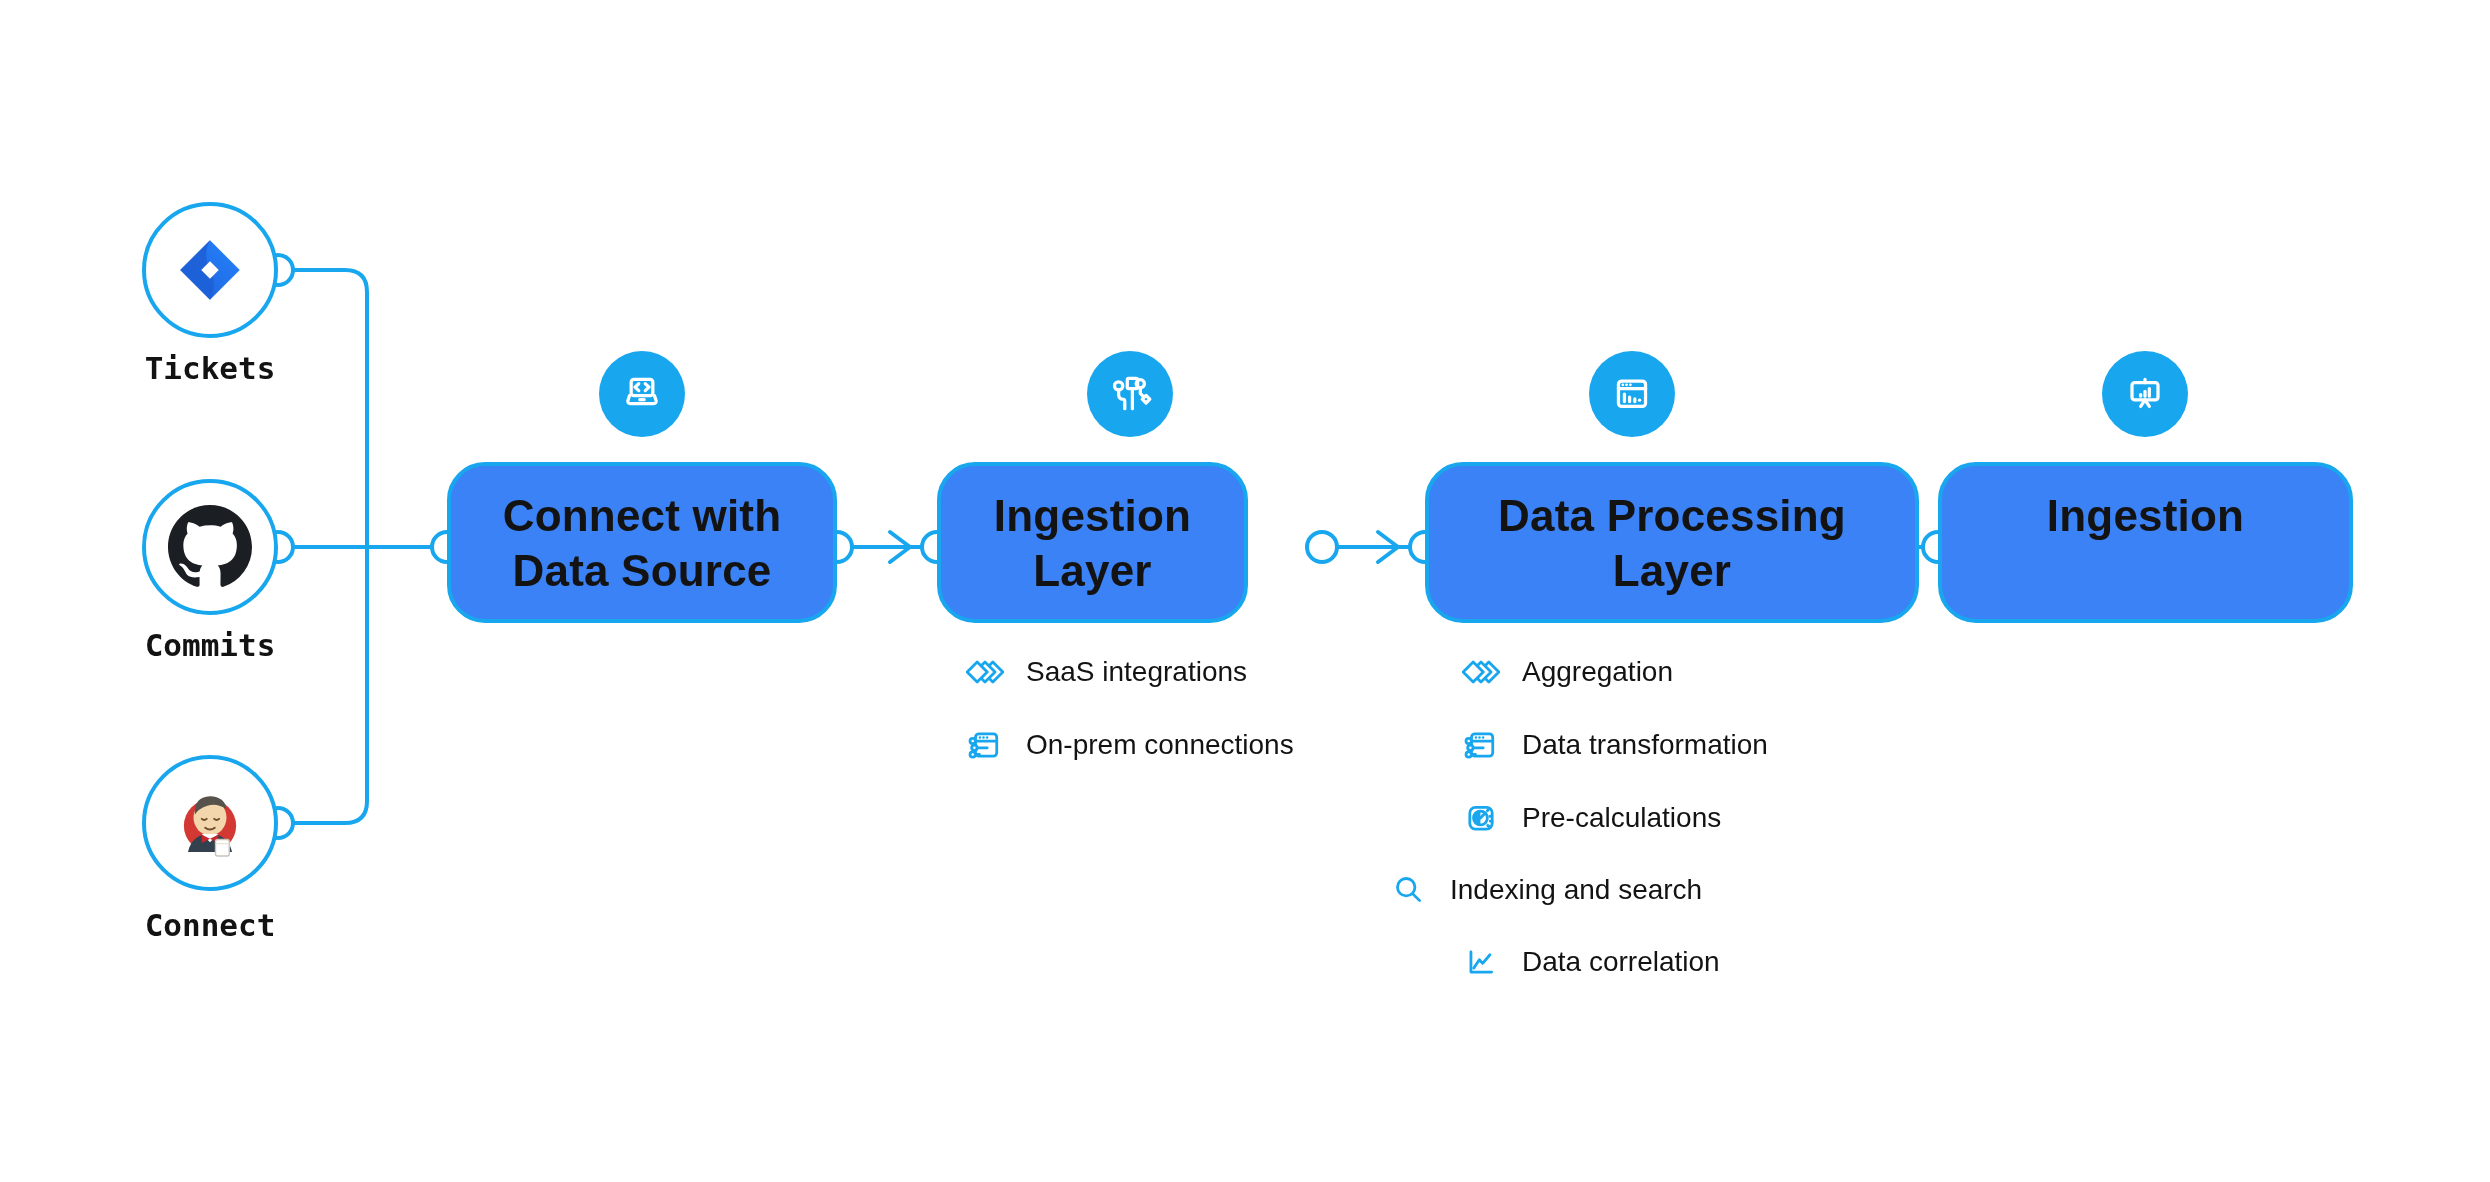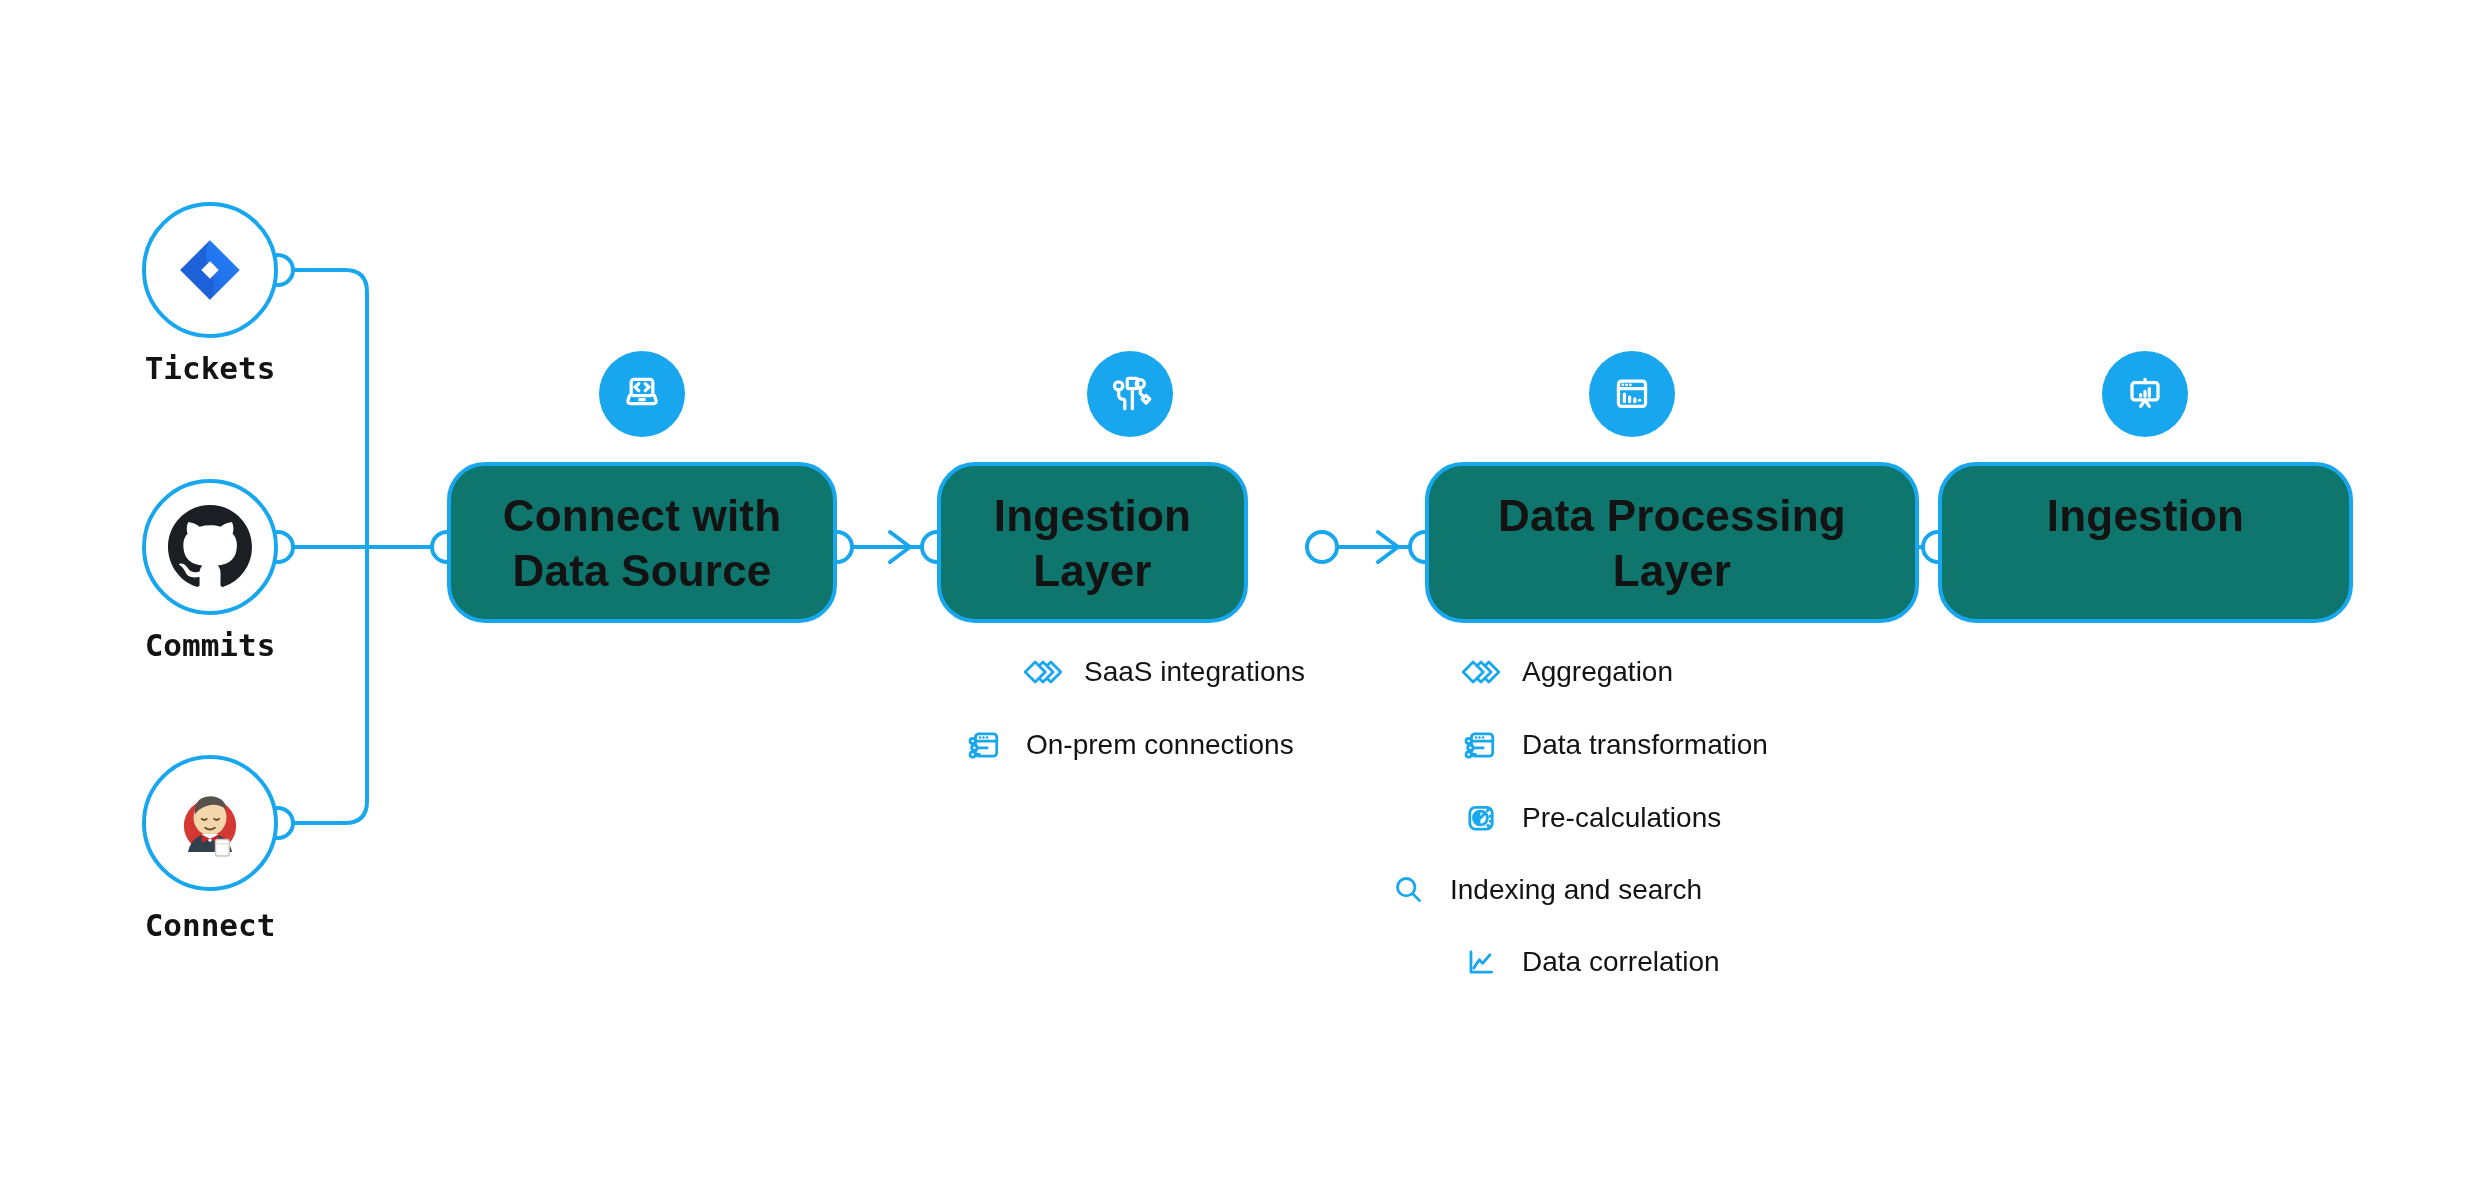--- a/index.html
+++ b/index.html
@@ -20,21 +20,21 @@
     box-sizing:border-box;
   }
   .source-label{
     position:absolute;width:272px;text-align:center;
     font-family:"DejaVu Sans Mono","Liberation Mono",monospace;
     font-size:31px;font-weight:600;line-height:36px;color:var(--text);
   }
 
   
   .stage-box{
-    position:absolute;height:161px;background:#0f766e;border:4px solid var(--accent);
+    position:absolute;height:161px;background:#3b82f6;border:4px solid var(--accent);
     border-radius:38px;box-sizing:border-box;
   }
   .stage-title{
     padding-top:22px;text-align:center;font-size:44px;font-weight:bold;
     line-height:55px;white-space:pre-line;letter-spacing:.2px;color:var(--text);
   }
 
   
   .badge{
     position:absolute;width:86px;height:86px;border-radius:50%;background:var(--accent);
@@ -166,21 +166,21 @@
 Layer</div>
   </div>
   <div class="stage-box" style="left:1425px;top:462px;width:494px">
     <div class="stage-title">Data Processing
 Layer</div>
   </div>
   <div class="stage-box" style="left:1938px;top:462px;width:415px">
     <div class="stage-title">Ingestion</div>
   </div>
 
-  <div class="feature-row" style="left:1024px;top:652px">
+  <div class="feature-row" style="left:966px;top:652px">
     <span class="f-icon">
       <svg width="38" height="38" viewBox="0 0 34 34">
         <path class="fi" d="M24 8 L33 17 L24 26 L15 17 Z"></path>
         <path class="fi-wfill" d="M17 8 L26 17 L17 26 L8 17 Z"></path>
         <path class="fi-wfill" d="M10 8 L19 17 L10 26 L1 17 Z"></path>
       </svg>
     </span>
     <span class="f-label">SaaS integrations</span>
   </div>
   <div class="feature-row" style="left:966px;top:725px">

